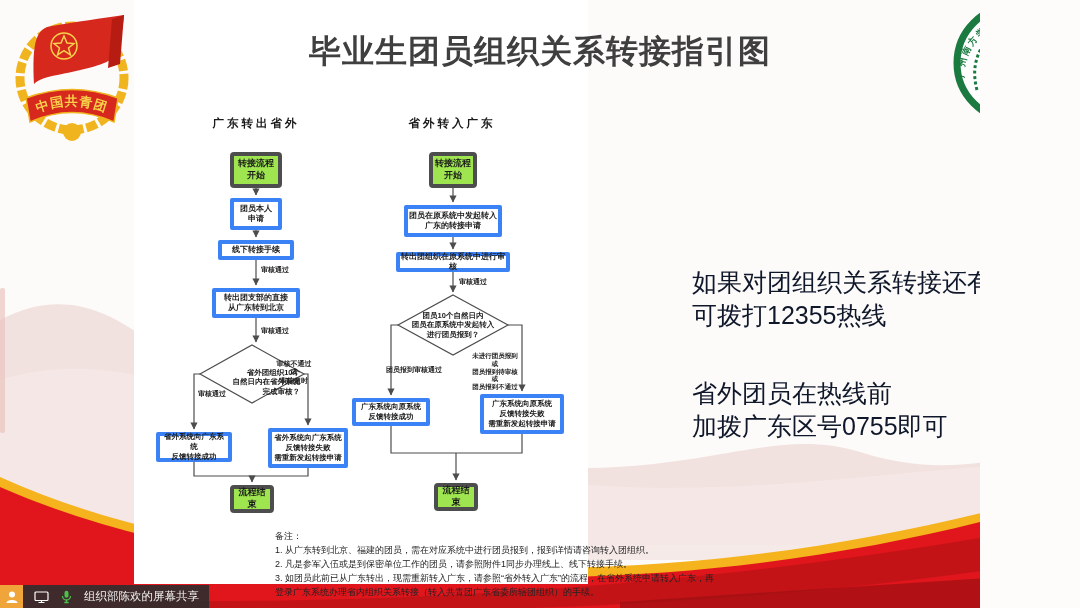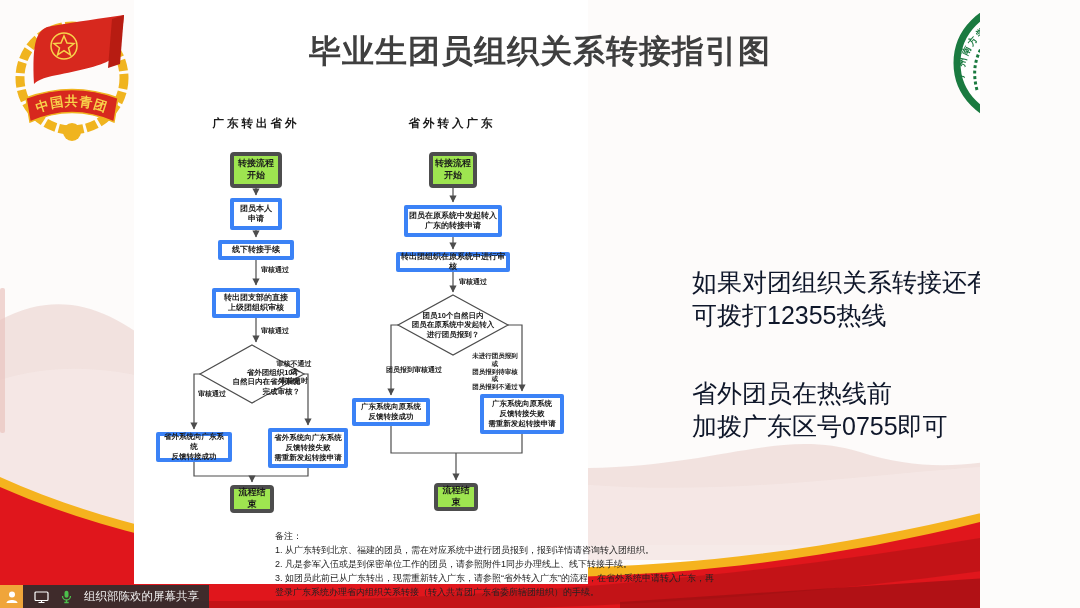--- a/index.html
+++ b/index.html
@@ -128,21 +128,21 @@
   </svg>
 
   <div>
     <div class="chart-title" style="left:52px;top:116px;">广东转出省外</div>
     <div class="nd green" style="left:96px;top:152px;width:52px;height:36px;">转接流程
 开始</div>
     <div class="nd" style="left:96px;top:198px;width:52px;height:32px;">团员本人
 申请</div>
     <div class="nd" style="left:84px;top:240px;width:76px;height:20px;">线下转接手续</div>
     <div class="nd" style="left:78px;top:288px;width:88px;height:30px;">转出团支部的直接
-上级团组织审核</div>
+从广东转到北京</div>
     <div class="dtext" style="left:70px;top:368px;width:96px;text-align:right;">省外团组织10个
 自然日内在省外系统
 完成审核？</div>
     <div class="nd" style="left:22px;top:432px;width:76px;height:30px;font-size:7.5px;">省外系统向广东系统
 反馈转接成功</div>
     <div class="nd" style="left:134px;top:428px;width:80px;height:40px;font-size:7.5px;">省外系统向广东系统
 反馈转接失败
 需重新发起转接申请</div>
     <div class="nd green" style="left:96px;top:485px;width:44px;height:28px;">流程结束</div>
     <div class="elabel" style="left:127px;top:266px;">审核通过</div>

